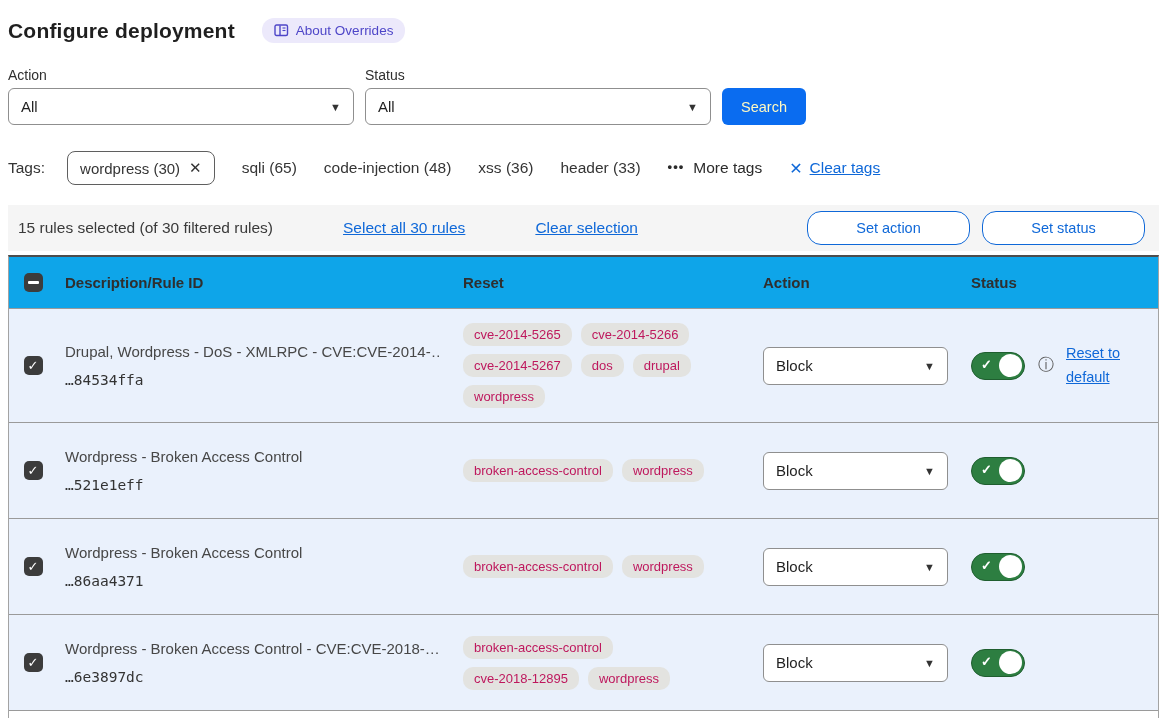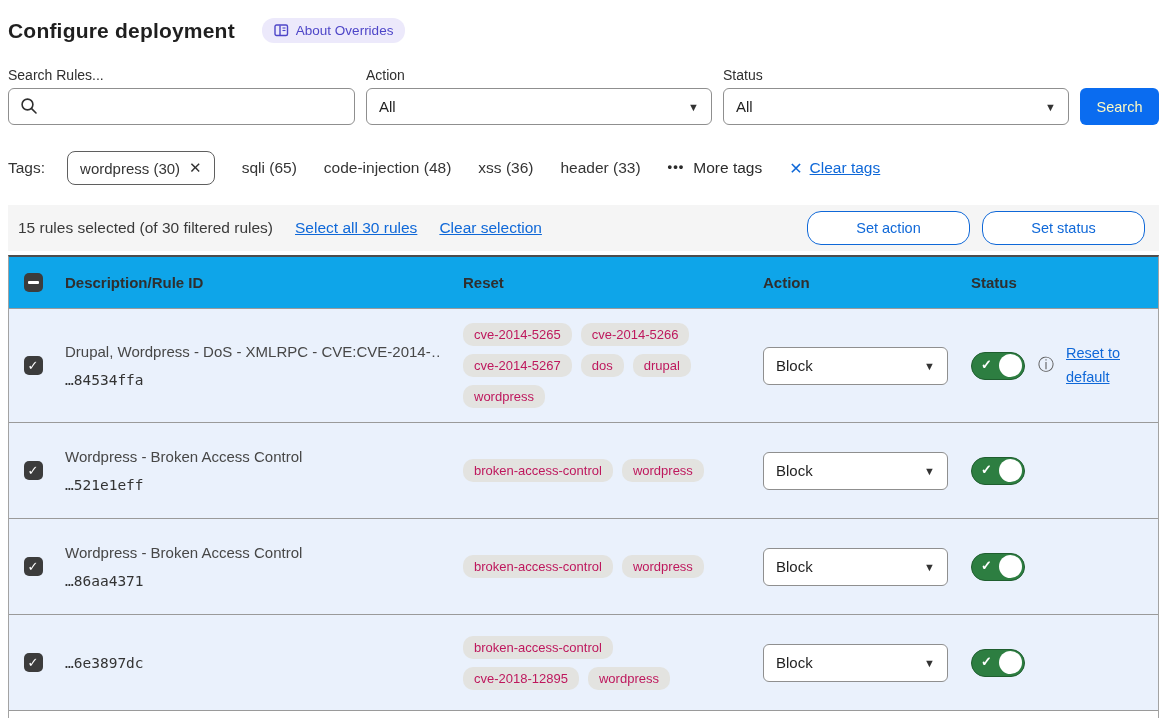--- a/index.html
+++ b/index.html
@@ -34,21 +34,21 @@
   .tags-label { margin-right:-5px; }
   .selected-tag { display:inline-flex; align-items:center; gap:9px; border:1px solid #5f5f5f;
     border-radius:8px; padding:7px 12px; font-size:15px; cursor:pointer; background:#fff; }
   .selected-tag .x { font-size:15px; color:#333; }
   .tag-option { cursor:pointer; }
   .more-tags { display:inline-flex; align-items:center; gap:9px; cursor:pointer; color:#2b2b2b; }
   .dots { letter-spacing:1px; font-weight:700; font-size:13px; position:relative; top:-2px; }
   .clear-tags { display:inline-flex; align-items:center; gap:7px; color:#0f68d8; cursor:pointer; }
   .clear-tags .x { font-size:16px; text-decoration:none; }
   .clear-tags .txt { text-decoration:underline; }
-  a.link { color:#0f68d8; text-decoration:underline; cursor:pointer; }
+  a.link { color:#0f68d8; text-decoration:underline; cursor:pointer;margin-left:48px; }
 
   
   .selection-bar { background:#f5f5f5; display:flex; align-items:center; gap:22px;
     padding:6px 14px 6px 10px; height:46px; margin-bottom:4px; }
   .selection-summary { font-size:15.5px; color:#3a3a3a; }
   .sel-links { display:flex; gap:22px; font-size:15.5px; }
   .bar-buttons { margin-left:auto; display:flex; gap:12px; }
   .btn-outline { width:163px; height:34px; background:#fff; border:1px solid #0f68d8; color:#0f68d8;
     border-radius:14px; font-size:14.5px; font-family:"Liberation Sans",sans-serif; cursor:pointer; }
 
@@ -97,32 +97,20 @@
             <line x1="8.5" y1="4" x2="11.5" y2="4" stroke="#4e46c8" stroke-width="1.1"></line>
             <line x1="8.5" y1="6.5" x2="11.5" y2="6.5" stroke="#4e46c8" stroke-width="1.1"></line>
           </svg>
       </span>
       <span>About Overrides</span>
     </div>
   </div>
 
   <div class="filters">
     <div class="field">
-      <span class="field-label">Search Rules...</span>
-      <div class="search-wrap">
-        <span class="search-icon">
-          <svg width="18" height="18" viewBox="0 0 18 18">
-              <circle cx="7.5" cy="7.5" r="5.4" fill="none" stroke="#2f2f2f" stroke-width="1.6"></circle>
-              <line x1="11.6" y1="11.6" x2="16" y2="16" stroke="#2f2f2f" stroke-width="1.6" stroke-linecap="round"></line>
-            </svg>
-        </span>
-        <input class="search-input" type="text" value="" style="">
-      </div>
-    </div>
-    <div class="field">
       <span class="field-label">Action</span>
       <div class="select">
         <span>All</span>
         <span class="caret">▼</span>
       </div>
     </div>
     <div class="field">
       <span class="field-label">Status</span>
       <div class="select">
         <span>All</span>
@@ -267,20 +255,21 @@
         <span class="reset-link"></span>
       </span>
     </div>
   </div>
 
   <div class="t-row data-row">
     <div class="cb-cell">
             <span class="checkbox">✓</span>
           </div>
     <div class="desc-cell">
+      <div class="desc-title">Wordpress - Broken Access Control - CVE:CVE-2018-…</div>
       <div class="rule-id">…6e3897dc</div>
     </div>
     <div class="tags-cell">
             <span class="pill">broken-access-control</span>
             <span class="pill">cve-2018-12895</span>
             <span class="pill">wordpress</span>
           </div>
     <div class="action-cell">
       <div class="action-select">
         <span>Block</span>

